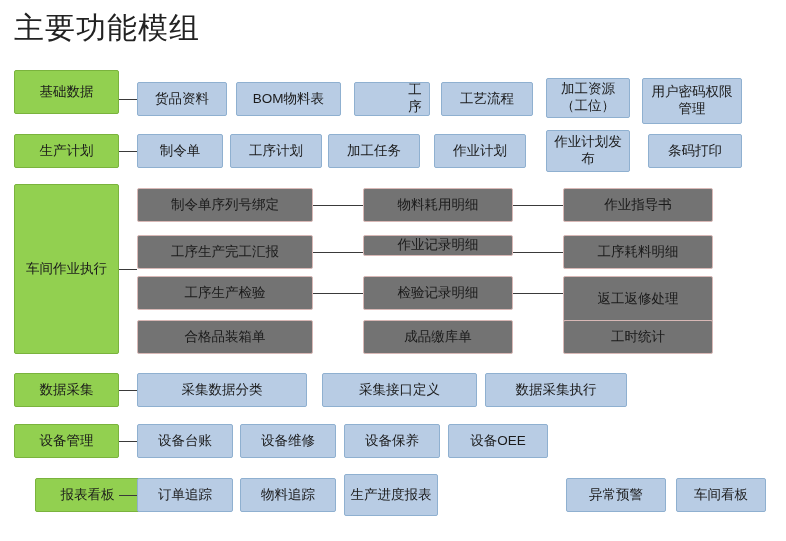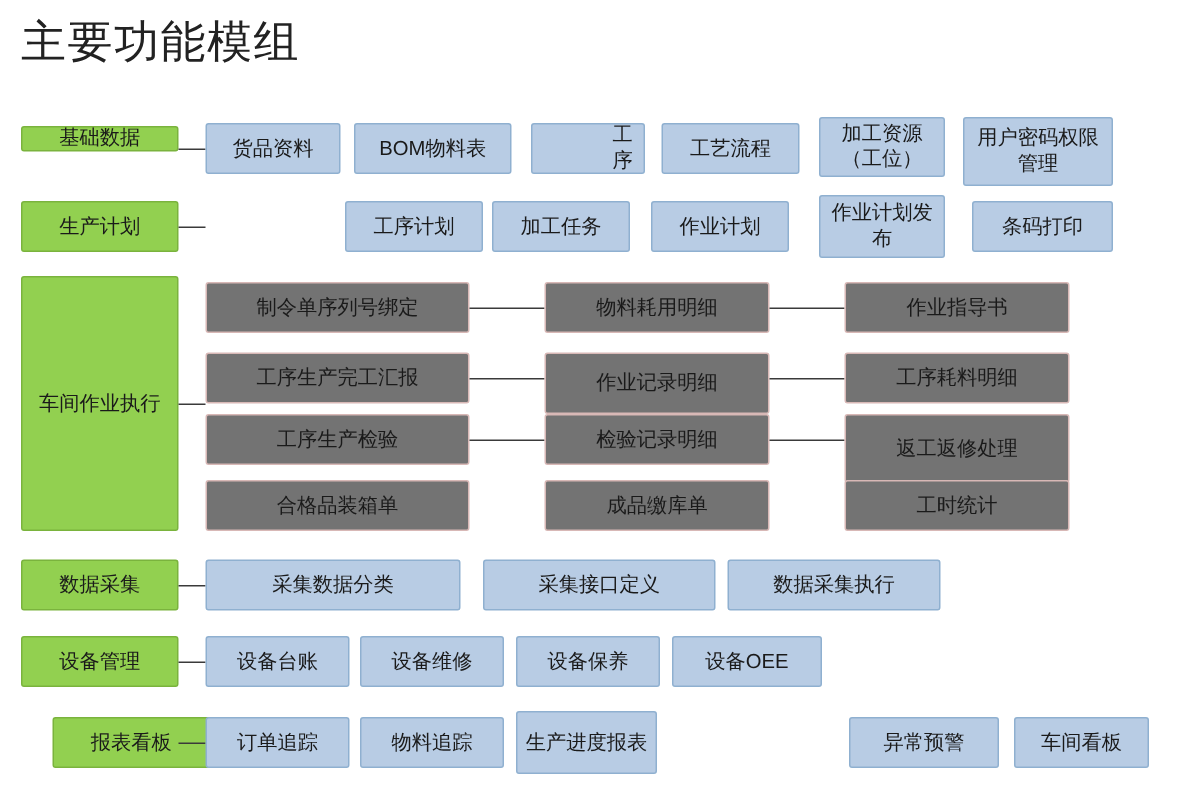--- a/index.html
+++ b/index.html
@@ -65,51 +65,52 @@
   .conn.h { height: 1px; }
   .conn.v { width: 1px; }
 </style>
 </head>
 <body>
 
 <div class="page-title">主要功能模组</div>
 
 <div class="diagram">
 
-  <div class="node green" style="left:14px; top:84px; width:105px; height:17px;">基础数据</div>
+  <div class="node green" style="left:14px; top:70px; width:105px; height:44px;">基础数据</div>
   <div class="conn h" style="left:119px; top:99px; width:18px;"></div>
 
   <div class="node blue" style="left:137px; top:82px; width:90px; height:34px;">货品资料</div>
   <div class="node blue" style="left:236px; top:82px; width:105px; height:34px;">BOM物料表</div>
   <div class="node blue" style="left:354px; top:82px; width:76px; height:34px;padding-left:48px;">工序</div>
   <div class="node blue" style="left:441px; top:82px; width:92px; height:34px;">工艺流程</div>
   <div class="node blue" style="left:546px; top:78px; width:84px; height:40px;">加工资源（工位）</div>
   <div class="node blue" style="left:642px; top:78px; width:100px; height:46px;">用户密码权限管理</div>
 
   <div class="node green" style="left:14px; top:134px; width:105px; height:34px;">生产计划</div>
   <div class="conn h" style="left:119px; top:151px; width:18px;"></div>
 
+  <div class="node blue" style="left:137px; top:134px; width:86px; height:34px;">制令单</div>
   <div class="node blue" style="left:230px; top:134px; width:92px; height:34px;">工序计划</div>
   <div class="node blue" style="left:328px; top:134px; width:92px; height:34px;">加工任务</div>
   <div class="node blue" style="left:434px; top:134px; width:92px; height:34px;">作业计划</div>
   <div class="node blue" style="left:546px; top:130px; width:84px; height:42px;">作业计划发布</div>
   <div class="node blue" style="left:648px; top:134px; width:94px; height:34px;">条码打印</div>
 
   <div class="node green" style="left:14px; top:184px; width:105px; height:170px;">车间作业执行</div>
   <div class="conn h" style="left:119px; top:269px; width:18px;"></div>
 
   <div class="node pink" style="left:137px; top:188px; width:176px; height:34px;">制令单序列号绑定</div>
   <div class="conn h" style="left:313px; top:205px; width:50px;"></div>
   <div class="node pink" style="left:363px; top:188px; width:150px; height:34px;">物料耗用明细</div>
   <div class="conn h" style="left:513px; top:205px; width:50px;"></div>
   <div class="node pink" style="left:563px; top:188px; width:150px; height:34px;">作业指导书</div>
 
   <div class="node pink" style="left:137px; top:235px; width:176px; height:34px;">工序生产完工汇报</div>
   <div class="conn h" style="left:313px; top:252px; width:50px;"></div>
-  <div class="node pink" style="left:363px; top:235px; width:150px; height:41px;">作业记录明细</div>
+  <div class="node pink" style="left:363px; top:235px; width:150px; height:21px;">作业记录明细</div>
   <div class="conn h" style="left:513px; top:252px; width:50px;"></div>
   <div class="node pink" style="left:563px; top:235px; width:150px; height:34px;">工序耗料明细</div>
 
   <div class="node pink" style="left:137px; top:276px; width:176px; height:34px;">工序生产检验</div>
   <div class="conn h" style="left:313px; top:293px; width:50px;"></div>
   <div class="node pink" style="left:363px; top:276px; width:150px; height:34px;">检验记录明细</div>
   <div class="conn h" style="left:513px; top:293px; width:50px;"></div>
   <div class="node pink" style="left:563px; top:276px; width:150px; height:46px;">返工返修处理</div>
 
   <div class="node pink" style="left:137px; top:320px; width:176px; height:34px;">合格品装箱单</div>

